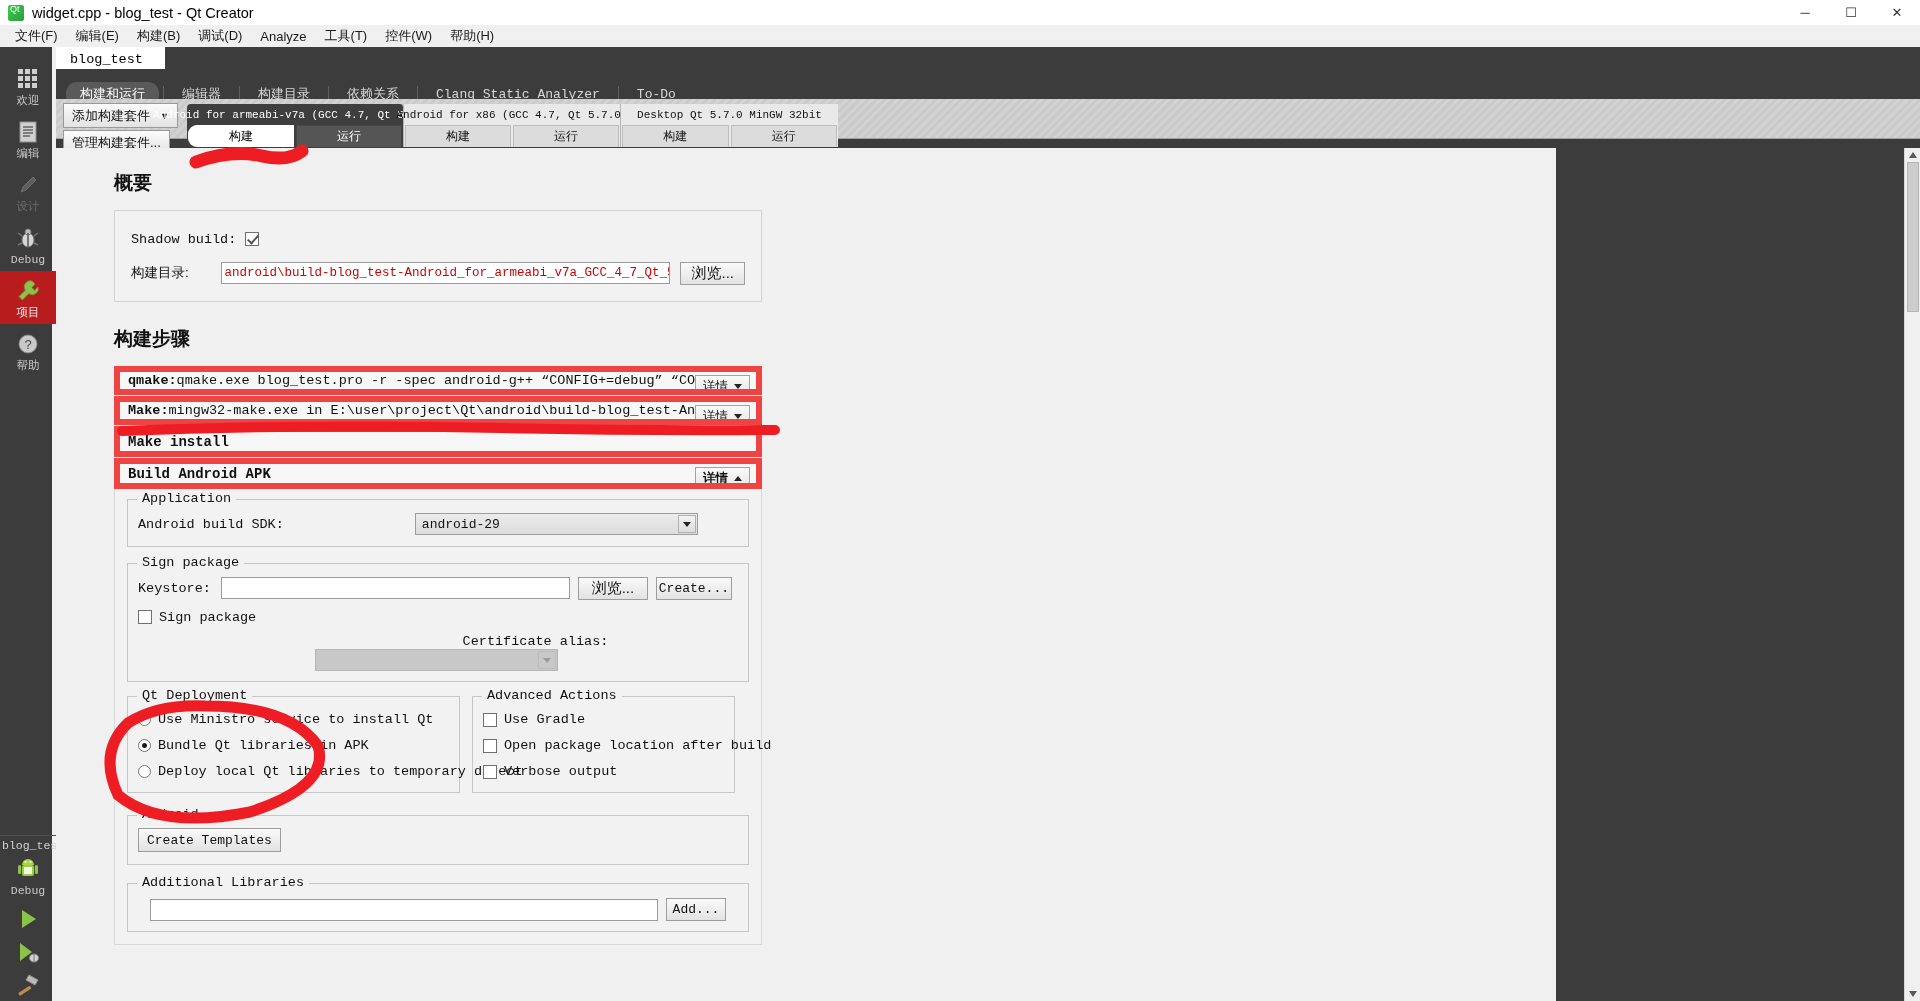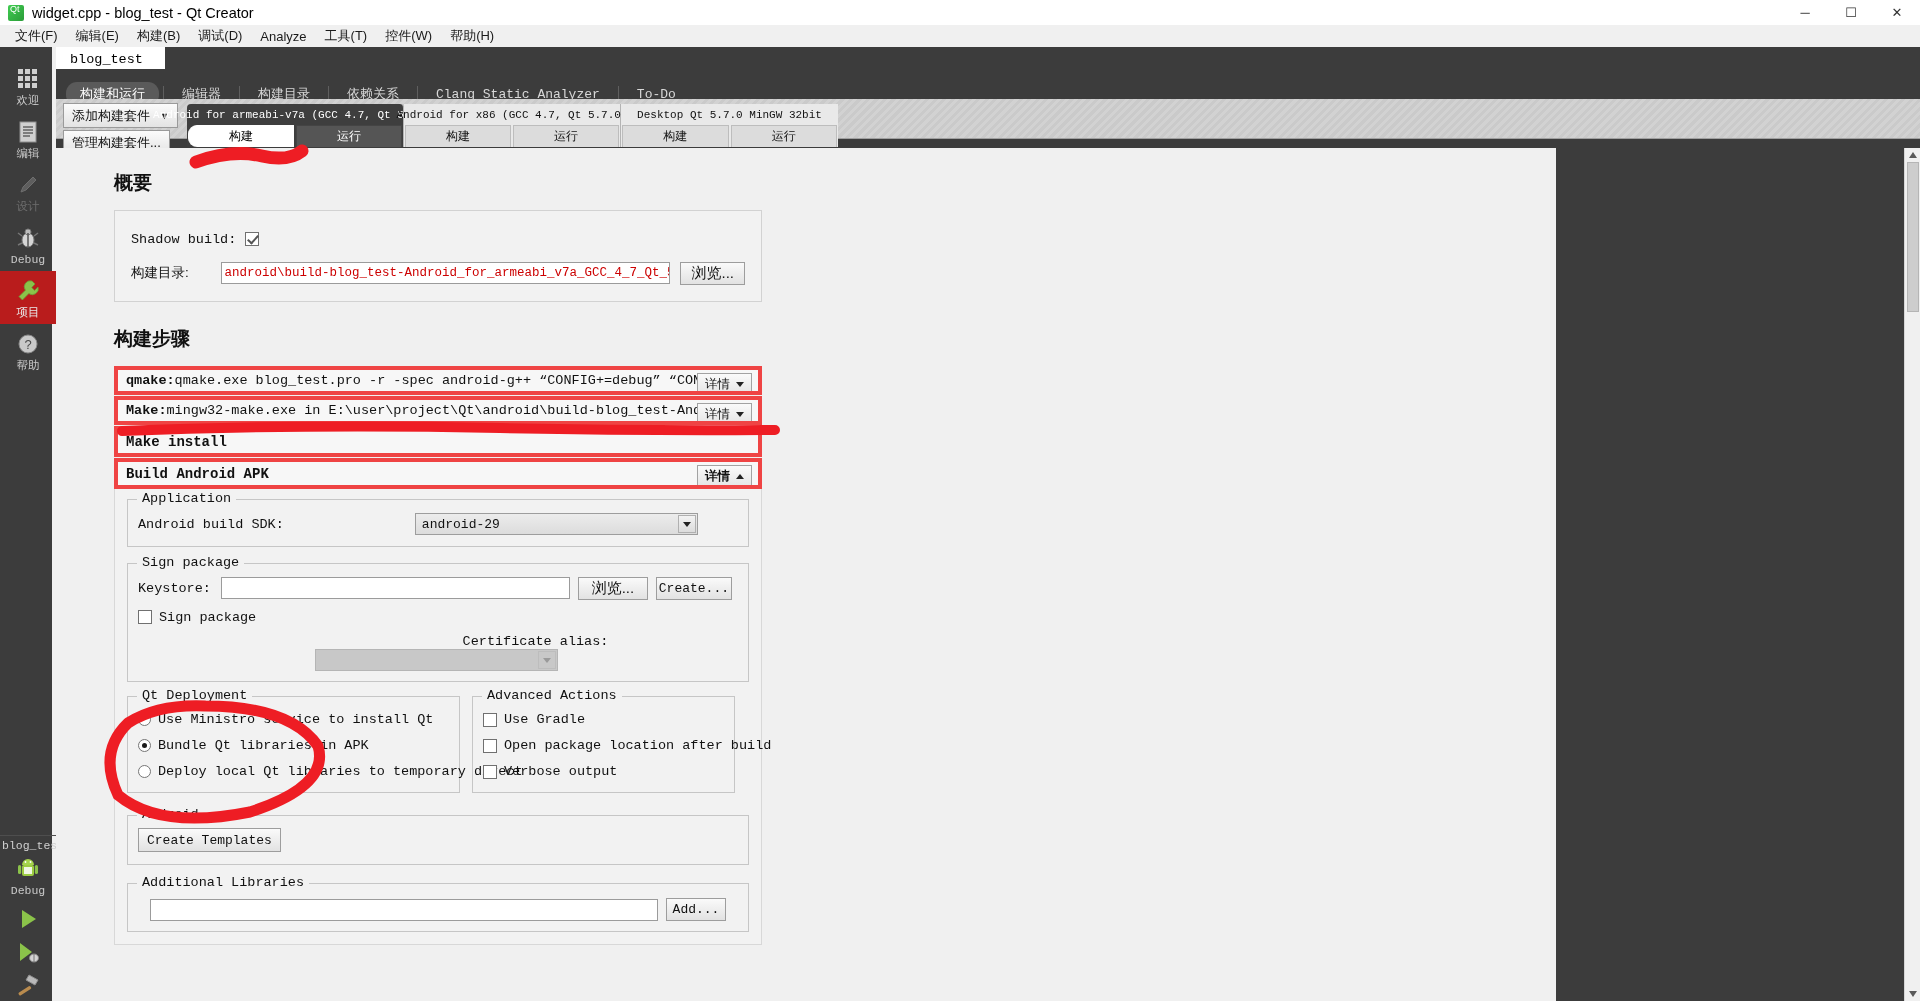--- a/index.html
+++ b/index.html
@@ -209,21 +209,21 @@
     border: 1px solid #9d9d9d; display: inline-flex; align-items: center;
     justify-content: center; padding: 0 10px;
     font-family: "Liberation Mono", monospace; font-size: 13px; color: #111;
     white-space: nowrap;
   }
   .btn.cjk { font-family: "Liberation Sans", sans-serif; font-size: 15px; }
 
   
   .steps { margin: 14px 0 0 58px; width: 648px; }
   .step {
-    position: relative; border: 4px solid #ef4444; background: #f7f7f7;
+    position: relative; border: 6px solid #ef4444; background: #f7f7f7;
     height: 29px; display: flex; align-items: center; padding: 0 8px;
     margin-bottom: 1px;
     font-family: "Liberation Mono", monospace; font-size: 13.5px; color: #111;
     white-space: nowrap; overflow: hidden;
   }
   .step b { font-weight: bold; }
   .step.big { height: 31px; font-weight: bold; font-size: 14px; }
   .detail {
     position: absolute; right: 6px; top: 3px; height: 23px;
     background: linear-gradient(#fafafa,#e4e4e4); border: 1px solid #a2a2a2;

